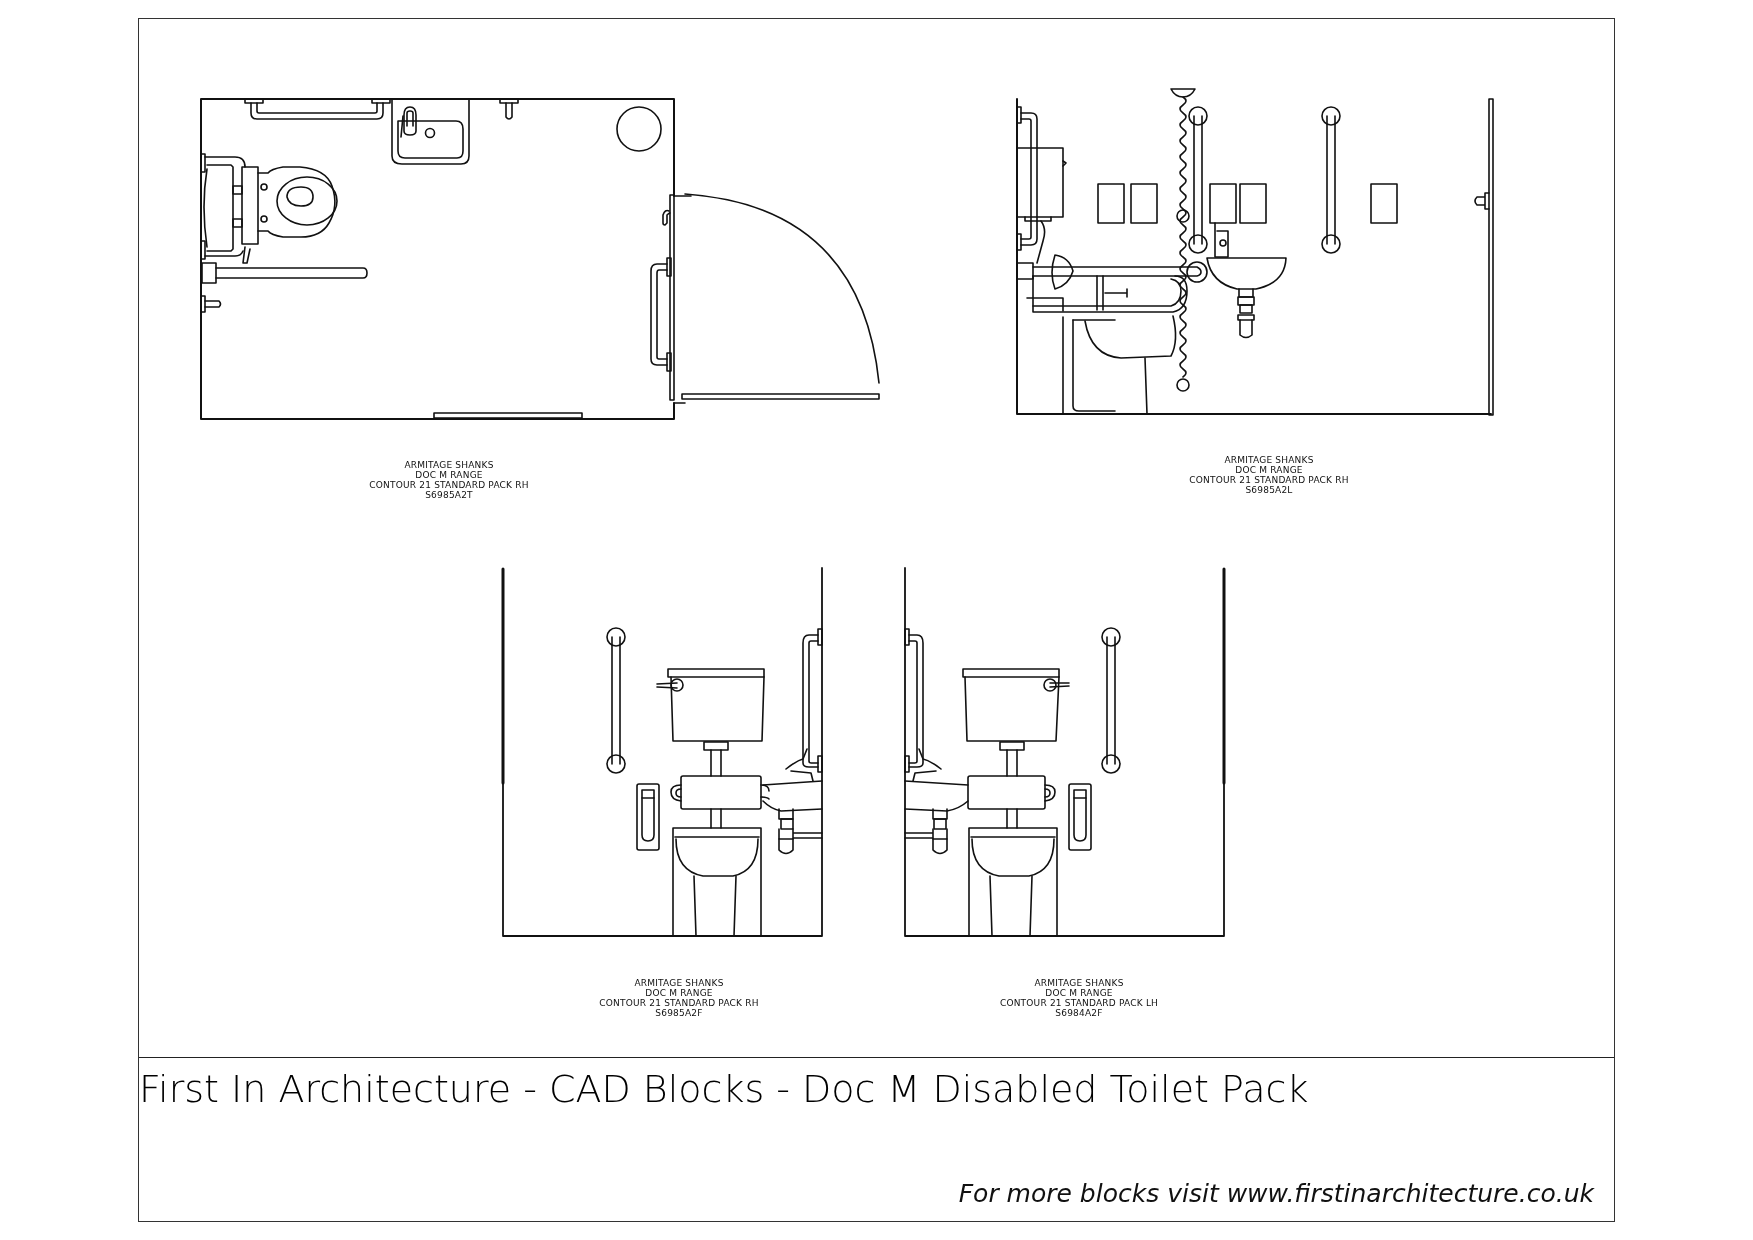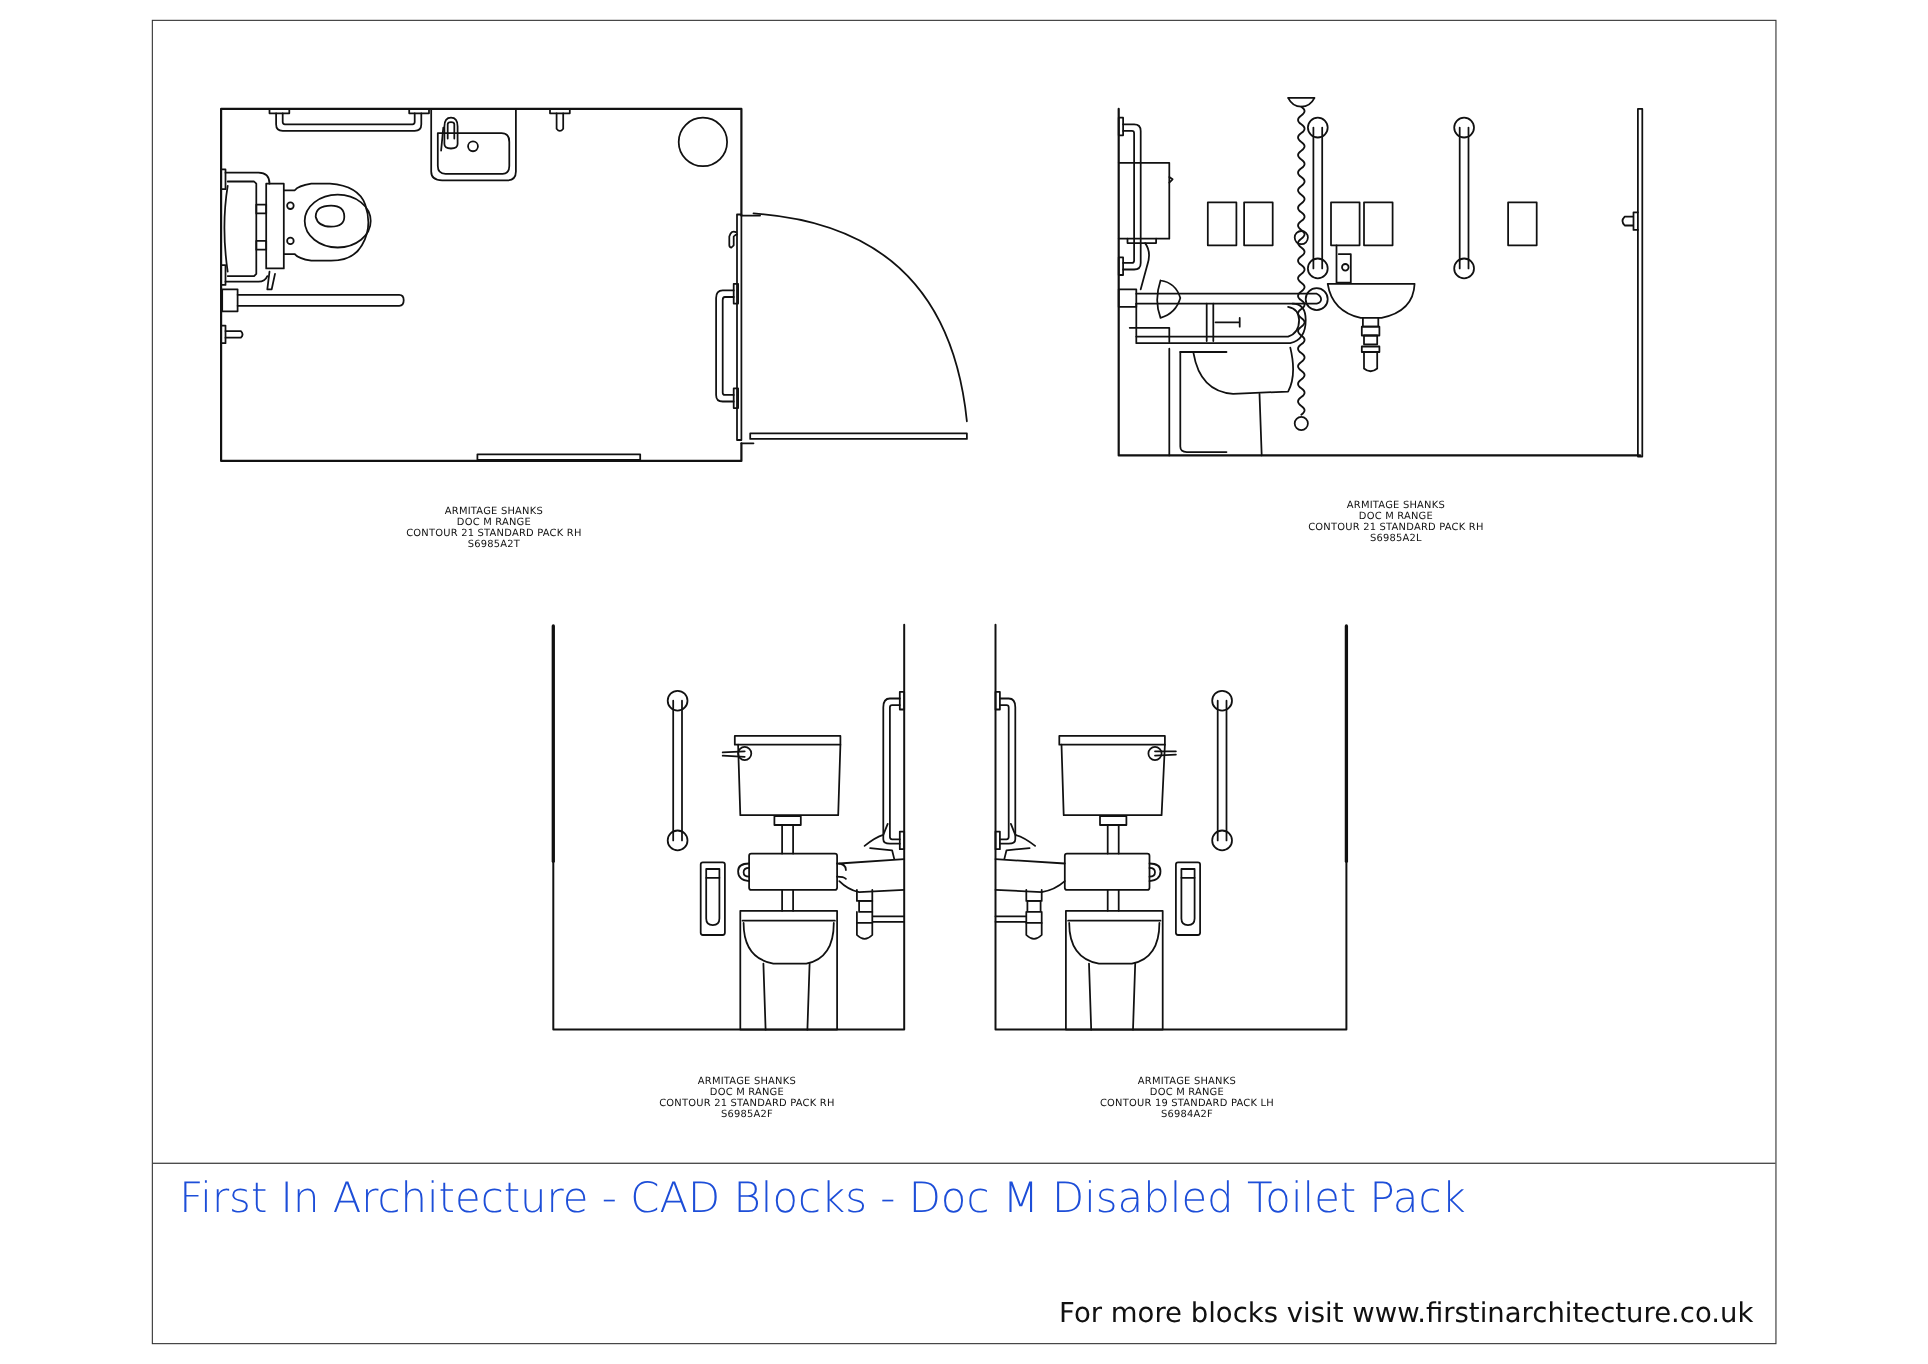--- a/index.html
+++ b/index.html
@@ -2,24 +2,24 @@
 <html><head>
 <meta charset="utf-8">
 <style>
   html, body { margin:0; padding:0; background:#ffffff; }
   body { width:1753px; height:1240px; position:relative; overflow:hidden; font-family:"DejaVu Sans", sans-serif; }
   .sheet { position:absolute; left:138px; top:18px; width:1477px; height:1204px; border:1.5px solid #333; box-sizing:border-box;padding-left:24px; }
   .divider { position:absolute; left:0; right:0; top:1038px; height:0; border-top:1.5px solid #222; }
   .drawing-svg { position:absolute; left:0; top:0; }
   .label { position:absolute; text-align:center; font-family:"DejaVu Sans", sans-serif; font-size:9px; line-height:10px; color:#111; letter-spacing:0.2px; }
   .label div { white-space:nowrap; }
-  .title1, .title2 { position:absolute; left:24px; font-family:"DejaVu Sans", sans-serif; font-weight:300; color:#1d4ed8; white-space:nowrap; }
+  .title1, .title2 { position:absolute; left:0; font-family:"DejaVu Sans", sans-serif; font-weight:300; color:#000000; white-space:nowrap; }
   .title1 { top:1048px; font-size:38px; }
   .title2 { top:1100px; font-size:38px; }
-  .footer { position:absolute; right:20px; top:1160px; font-family:"DejaVu Sans", sans-serif; font-size:25px; color:#111; white-space:nowrap; }
+  .footer { position:absolute; right:20px; top:1160px; font-family:"DejaVu Sans", sans-serif; font-size:25px; color:#111; white-space:nowrap;font-style:italic; }
   svg * { vector-effect: non-scaling-stroke; }
 </style>
 </head>
 <body>
 
 <div class="sheet">
 
   <svg class="drawing-svg" width="1477" height="1040" viewBox="138 18 1477 1040" fill="none" stroke="#111" stroke-width="1.6" stroke-linecap="round" stroke-linejoin="round">
 
     <g>
@@ -224,21 +224,21 @@
   </div>
   <div class="label" style="left:435px; top:959px; width:210px;">
     <div>ARMITAGE SHANKS</div>
     <div>DOC M RANGE</div>
     <div>CONTOUR 21 STANDARD PACK RH</div>
     <div>S6985A2F</div>
   </div>
   <div class="label" style="left:835px; top:959px; width:210px;">
     <div>ARMITAGE SHANKS</div>
     <div>DOC M RANGE</div>
-    <div>CONTOUR 19 STANDARD PACK LH</div>
+    <div>CONTOUR 21 STANDARD PACK LH</div>
     <div>S6984A2F</div>
   </div>
 
   <div class="divider"></div>
 
   <div class="title1">First In Architecture - CAD Blocks - Doc M Disabled Toilet Pack</div>
   <div class="footer">For more blocks visit www.firstinarchitecture.co.uk</div>
 </div>
 
 </body></html>

